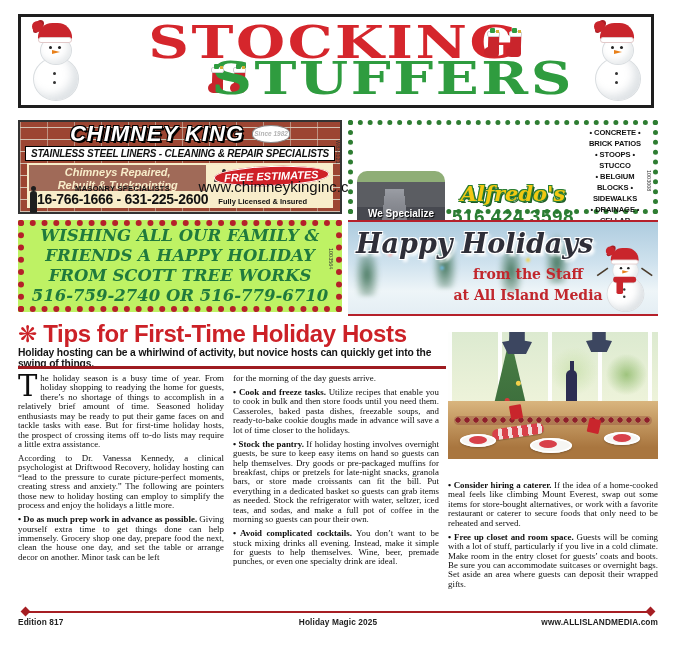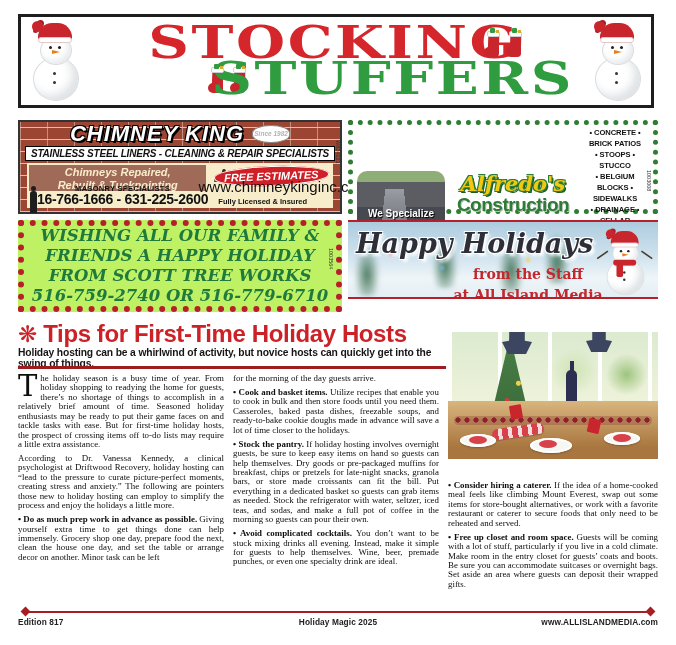--- a/index.html
+++ b/index.html
@@ -86,21 +86,21 @@
   .alf-code{position:absolute;right:6px;top:50px;writing-mode:vertical-rl;font-size:5.5px;color:#333;}
 
   
   .ad-scott{position:absolute;left:18px;top:220px;width:324px;height:92px;background:#2e7d32;}
   .garland-inner{position:absolute;inset:0;border:6px dotted #b5202a;background:#bef264;box-sizing:border-box;
       display:flex;flex-direction:column;align-items:center;justify-content:center;}
   .scott-line{font-family:"DejaVu Serif",serif;font-style:italic;font-weight:700;color:#207a3d;font-size:16.5px;line-height:1.2;white-space:nowrap;}
   .scott-code{position:absolute;right:8px;top:28px;writing-mode:vertical-rl;font-size:5.5px;color:#333;}
 
   
-  .ad-holiday{position:absolute;left:348px;top:220px;width:310px;height:79px;box-sizing:border-box;
+  .ad-holiday{position:absolute;left:348px;top:220px;width:310px;height:96px;box-sizing:border-box;
       border-top:2.5px solid #b5202a;border-bottom:2.5px solid #b5202a;overflow:hidden;
       background:linear-gradient(180deg,#aeccdf 0%,#cfe2ee 45%,#eef5f8 75%,#e4eef4 100%);}
   .hh-tree{position:absolute;width:26px;height:52px;background:radial-gradient(ellipse at 50% 60%,rgba(24,84,48,.75),rgba(24,84,48,0) 70%);filter:blur(2px);}
   .hh-bokeh{position:absolute;width:4px;height:4px;border-radius:50%;filter:blur(1px);}
   .hh-title{position:absolute;left:8px;top:6px;font-family:"DejaVu Serif",serif;font-style:italic;font-weight:900;font-size:27px;color:#2e2e38;
       text-shadow:1px 1px 0 #fff,-1px -1px 0 #fff,1px -1px 0 #fff,-1px 1px 0 #fff,3px 3px 3px rgba(255,255,255,.9);white-space:nowrap;}
   .hh-from{position:absolute;left:100px;top:42px;width:160px;text-align:center;color:#c1272d;
       font-family:"DejaVu Serif",serif;font-weight:700;font-size:14px;line-height:1.5;}
   .hh-snowman{position:absolute;right:12px;bottom:2px;transform:scale(.82);transform-origin:bottom right;}
   .sm-scarf{position:absolute;top:37px;left:12px;width:28px;height:7px;background:#c9252c;border-radius:3px;z-index:2;box-shadow:0 1px 0 rgba(0,0,0,.15);}
@@ -234,21 +234,20 @@
   <div class="holly-inner">
     <div class="alf-main">
       <div class="alf-photo">
         <div class="alf-caption">
           <span>We Specialize</span><br>
           <span>In Blacktop</span>
         </div>
       </div>
       <div class="alf-center">
         <div class="alf-name1">Alfredo's</div>
-        <div class="alf-name2">Construction</div>
         <div class="alf-phone">516.424.3598</div>
       </div>
       <div class="alf-services">
         <div>• CONCRETE • BRICK PATIOS</div>
         <div>• STOOPS • STUCCO</div>
         <div>• BELGIUM BLOCKS • SIDEWALKS</div>
         <div>• DRAINAGE • CELLAR ENTRANCE</div>
         <div>• WATERPROOFING</div>
         <div>• DRIVEWAY SEALING</div>
       </div>
@@ -305,21 +304,21 @@
 <div class="art-rule"></div>
 
 <div class="col" id="col1">
   <p><span class="dropcap">T</span><span>he holiday season is a busy time of year. From holiday shopping to readying the home for guests, there’s no shortage of things to accomplish in a relatively brief amount of time. Seasoned holiday enthusiasts may be ready to put their game faces on and tackle tasks with ease. But for first-time holiday hosts, the prospect of crossing items off to-do lists may require a little extra assistance.</span></p>
   <p><span>According to Dr. Vanessa Kennedy, a clinical psychologist at Driftwood Recovery, holiday hosting can “lead to the pressure to curate picture-perfect moments, creating stress and anxiety.” The following are pointers those new to holiday hosting can employ to simplify the process and enjoy the holidays a little more.</span></p>
   <p><b class="lead">• Do as much prep work in advance as possible.</b><span> Giving yourself extra time to get things done can help immensely. Grocery shop one day, prepare food the next, clean the house one day, and set the table or arrange decor on another. Minor task can be left</span></p>
 </div>
 
 <div class="col" id="col2">
   <p><span>for the morning of the day guests arrive.</span></p>
-  <p><b class="lead">• Cook and basket items.</b><span> Utilize recipes that enable you to cook in bulk and then store foods until you need them. Casseroles, baked pasta dishes, freezable soups, and ready-to-bake cookie doughs made in advance will save a lot of time closer to the holidays.</span></p>
+  <p><b class="lead">• Cook and freeze tasks.</b><span> Utilize recipes that enable you to cook in bulk and then store foods until you need them. Casseroles, baked pasta dishes, freezable soups, and ready-to-bake cookie doughs made in advance will save a lot of time closer to the holidays.</span></p>
   <p><b class="lead">• Stock the pantry.</b><span> If holiday hosting involves overnight guests, be sure to keep easy items on hand so guests can help themselves. Dry goods or pre-packaged muffins for breakfast, chips or pretzels for late-night snacks, granola bars, or store made croissants can fit the bill. Put everything in a dedicated basket so guests can grab items as needed. Stock the refrigerator with water, seltzer, iced teas, and sodas, and make a full pot of coffee in the morning so guests can pour their own.</span></p>
   <p><b class="lead">• Avoid complicated cocktails.</b><span> You don’t want to be stuck mixing drinks all evening. Instead, make it simple for guests to help themselves. Wine, beer, premade punches, or even one specialty drink are ideal.</span></p>
 </div>
 
 <div class="col" id="col3">
   <div class="photo">
     <i class="ph-window"></i>
     <i class="ph-tree"></i>
     <i class="ph-lantern l1"></i>
     <i class="ph-lantern l2"></i>

